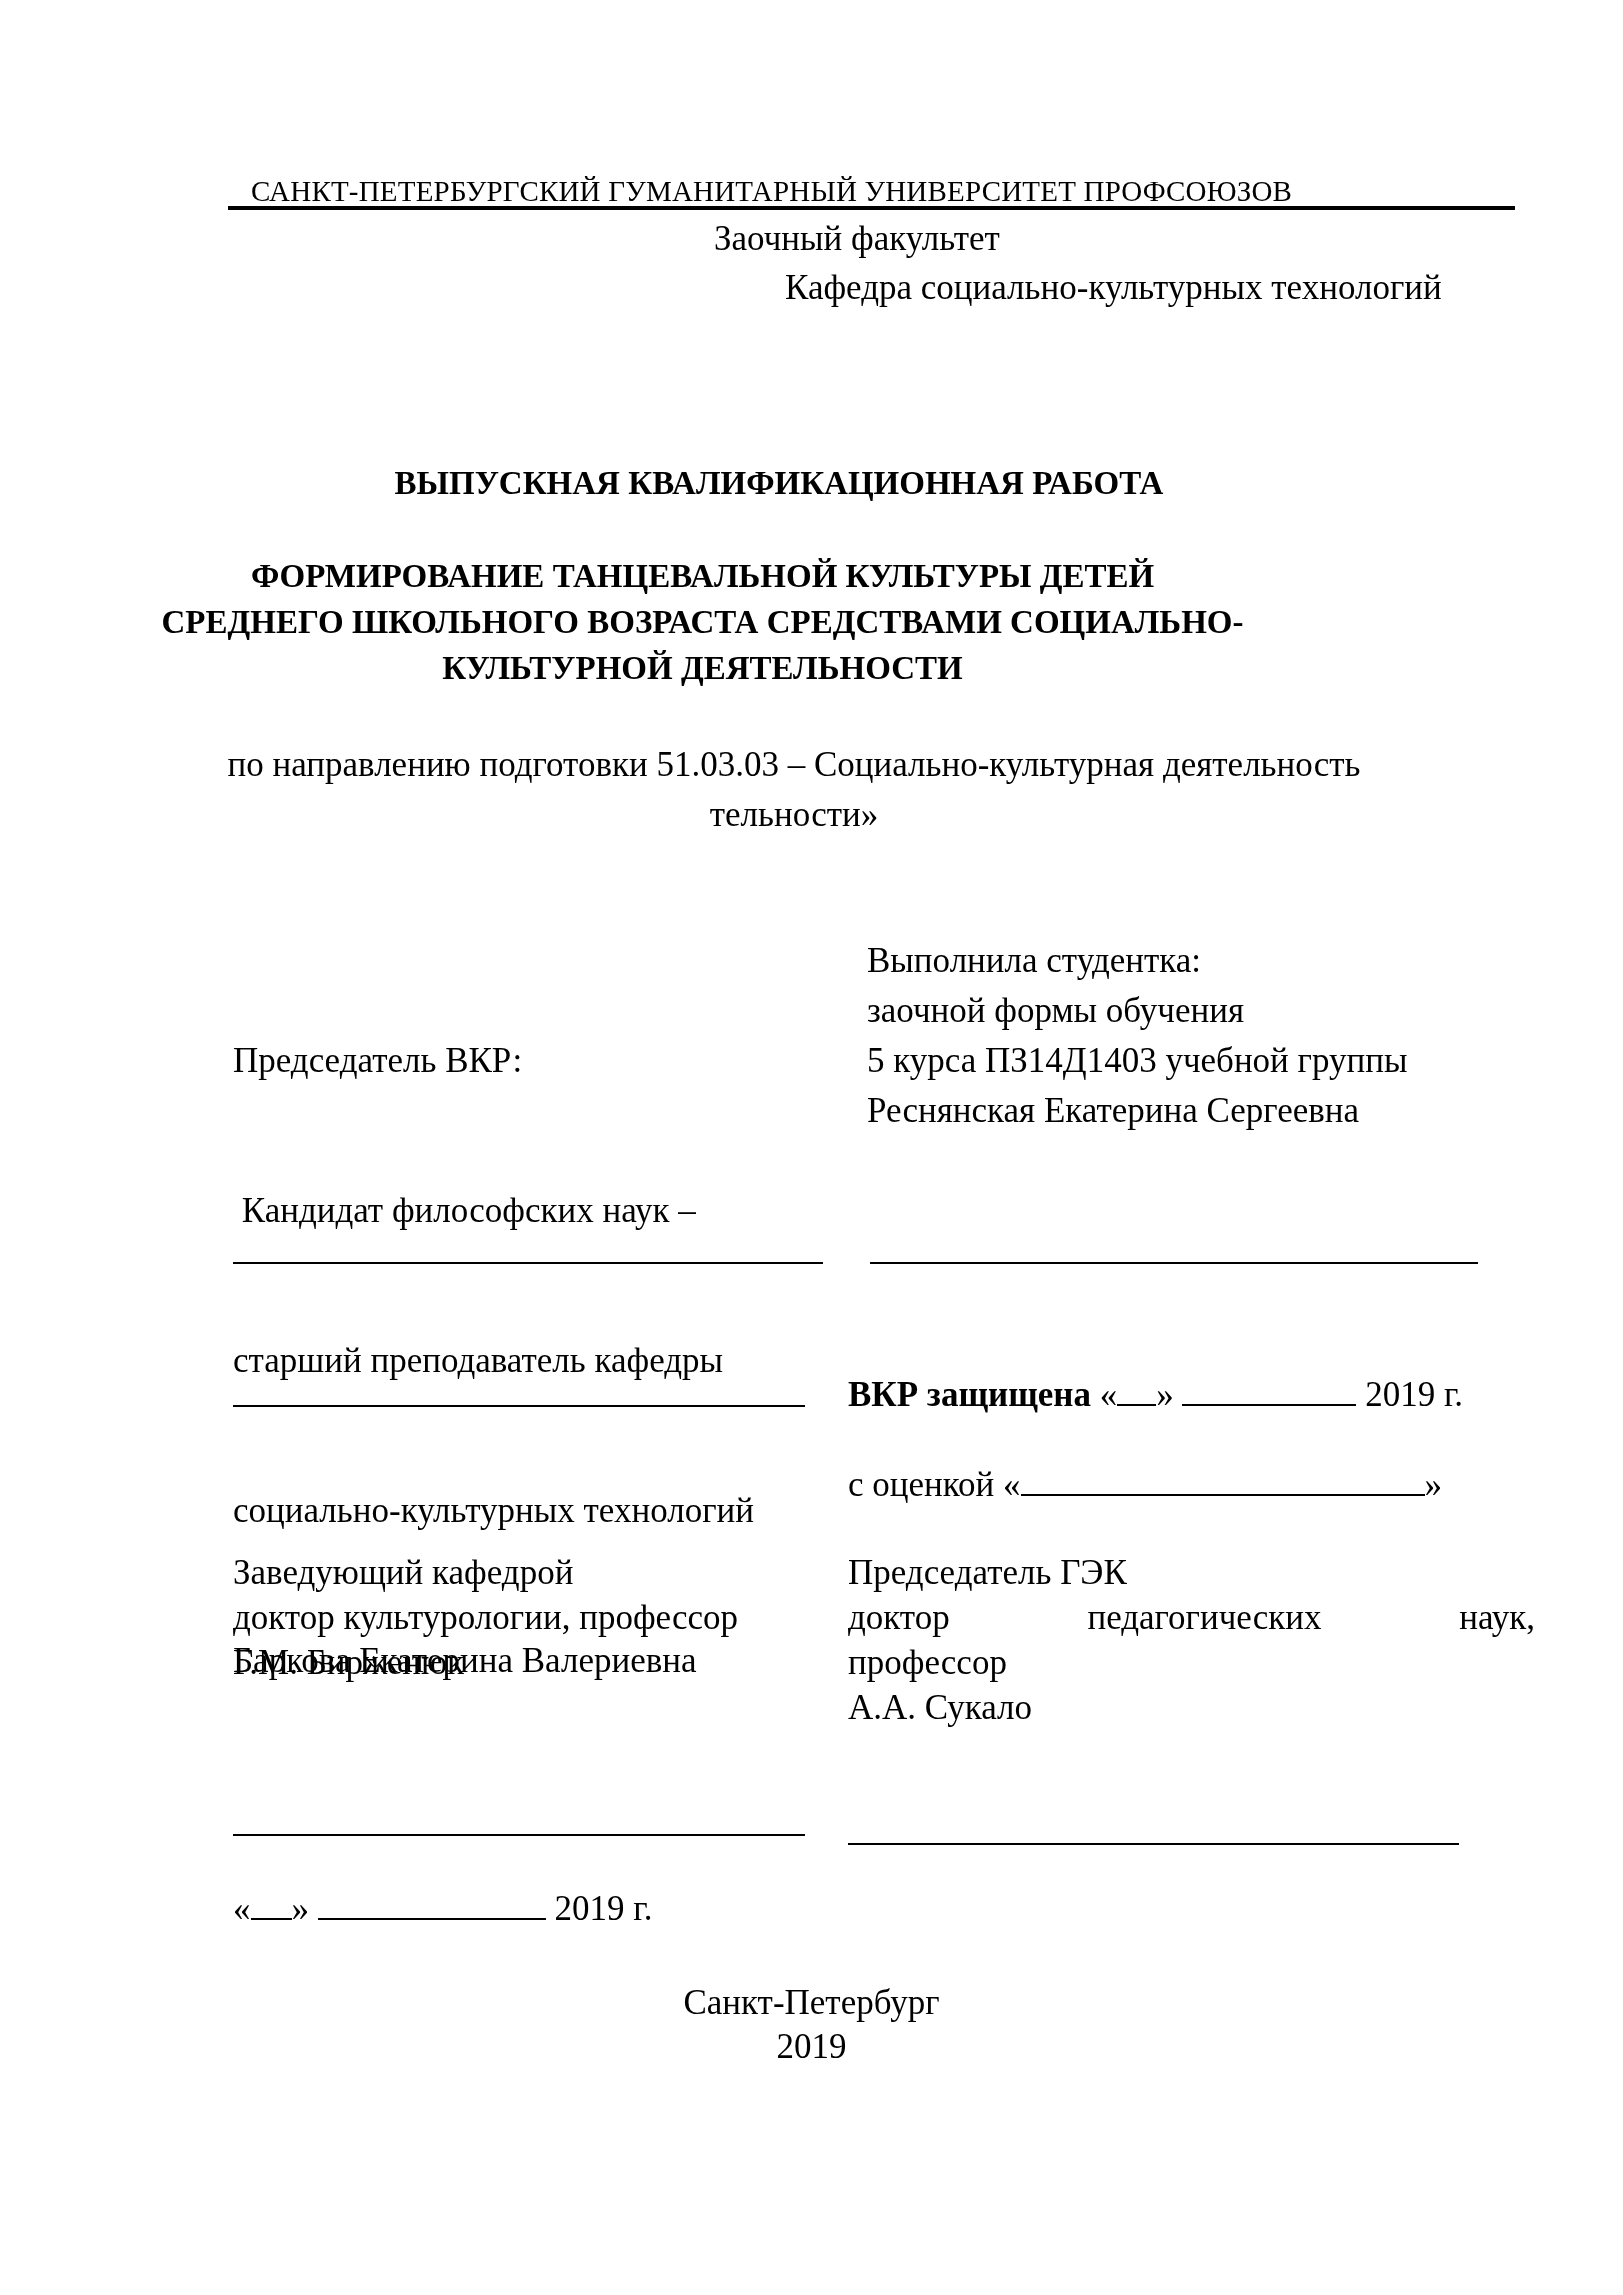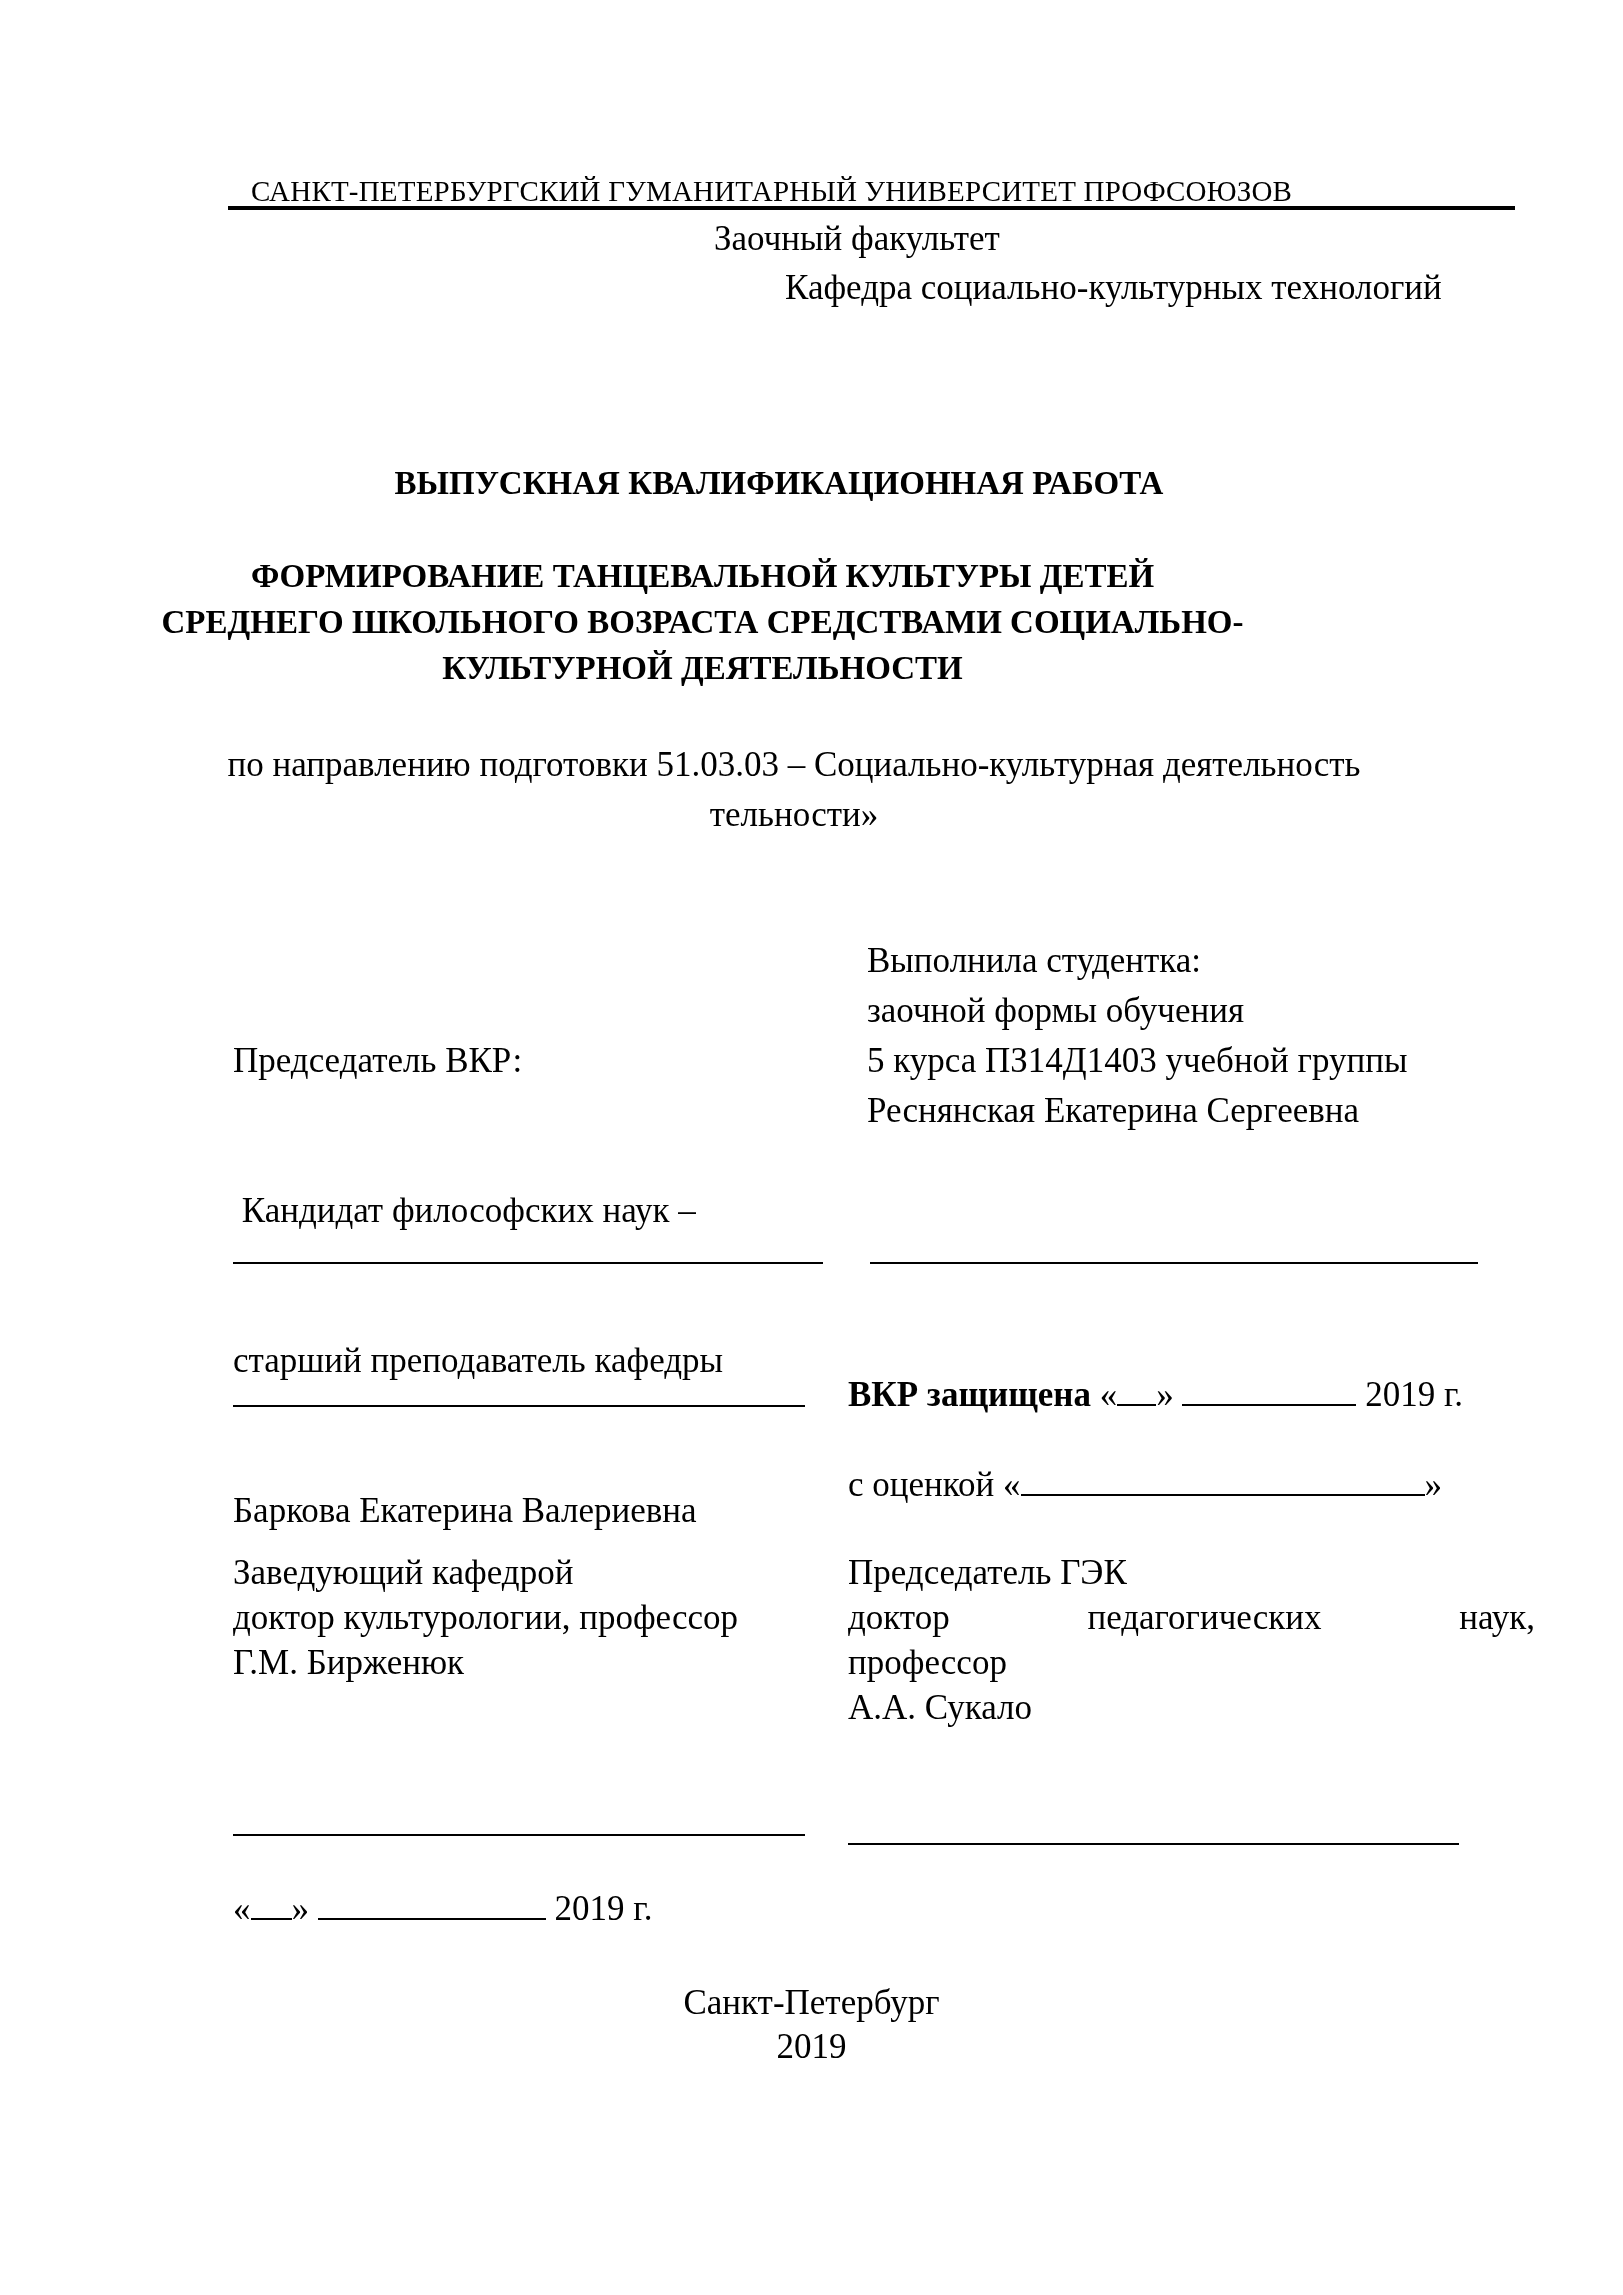--- a/index.html
+++ b/index.html
@@ -30,20 +30,21 @@
 
 <div class="abs f" style="left:0; width:1588px; top:740px; line-height:50px; text-align:center;">
   <div>по направлению подготовки 51.03.03 – Социально-культурная деятельность</div>
   <div>тельности»</div>
 </div>
 
 <div class="abs f" style="left:233px; top:936px; line-height:50px; white-space:pre;">
   <div>Председатель ВКР:</div>
   <div> Кандидат философских наук –</div>
   <div>старший преподаватель кафедры</div>
+  <div>социально-культурных технологий</div>
   <div>Баркова Екатерина Валериевна</div>
 </div>
 
 <div class="abs f" style="left:867px; top:936px; line-height:50px;">
   <div>Выполнила студентка:</div>
   <div>заочной формы обучения</div>
   <div>5 курса ПЗ14Д1403 учебной группы</div>
   <div>Реснянская Екатерина Сергеевна</div>
 </div>
 

